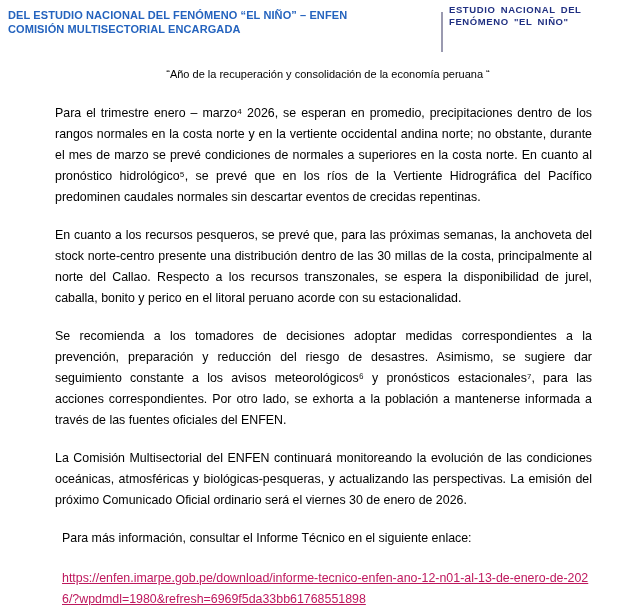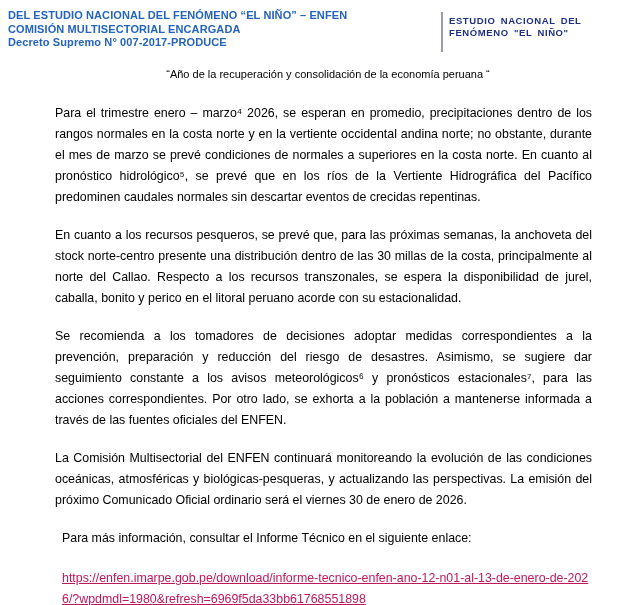--- a/index.html
+++ b/index.html
@@ -39,21 +39,20 @@
     letter-spacing: 1.5px;
     margin-top: -2px;
   }
   .logo-sep {
     width: 2px;
     height: 40px;
     background: #9a9ab0;
     margin: 8px 6px 0 4px;
   }
   .logo-caption {
-    margin-top: 11px;
     color: #203082;
     font-weight: bold;
     font-size: 9.5px;
     line-height: 12px;
     letter-spacing: 0.6px;
     word-spacing: 2px;
     white-space: nowrap;
   }
   
   .motto {
@@ -87,21 +86,20 @@
   }
 </style>
 </head>
 <body>
 
 <div class="page">
 
   <div class="org-block">
     <div>DEL ESTUDIO NACIONAL DEL FENÓMENO “EL NIÑO” – ENFEN</div>
     <div>COMISIÓN MULTISECTORIAL ENCARGADA</div>
-    <div>Decreto Supremo N° 007-2017-PRODUCE</div>
   </div>
 
   <div class="logo-block">
     <div class="logo-sep"></div>
     <div class="logo-caption">
       <div>ESTUDIO NACIONAL DEL</div>
       <div>FENÓMENO "EL NIÑO"</div>
     </div>
   </div>
 

